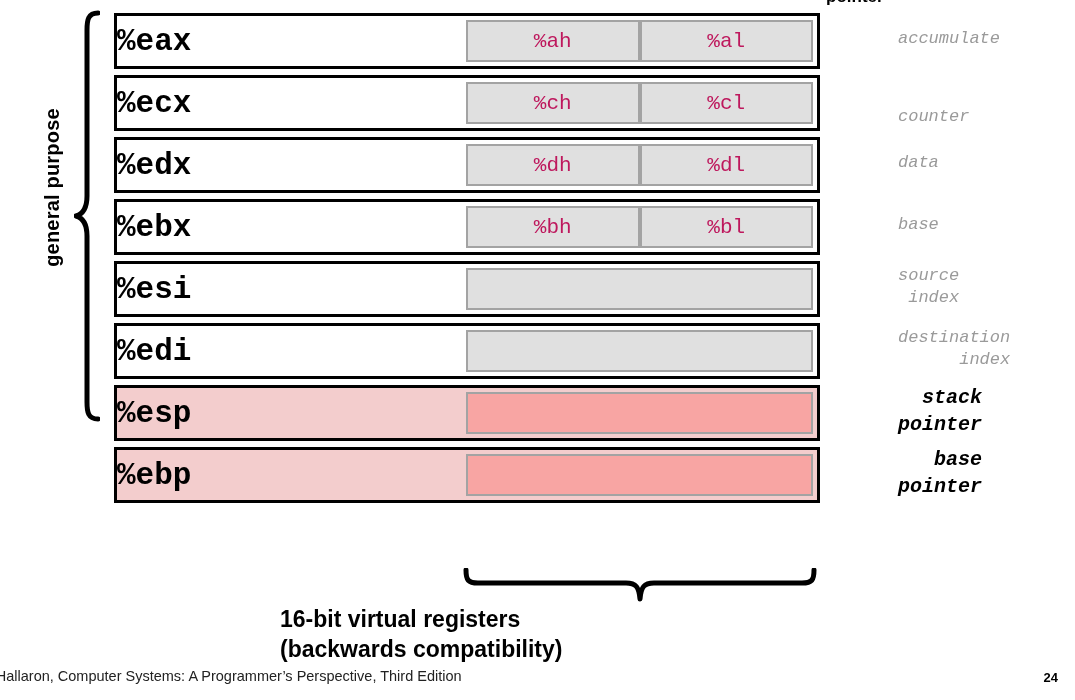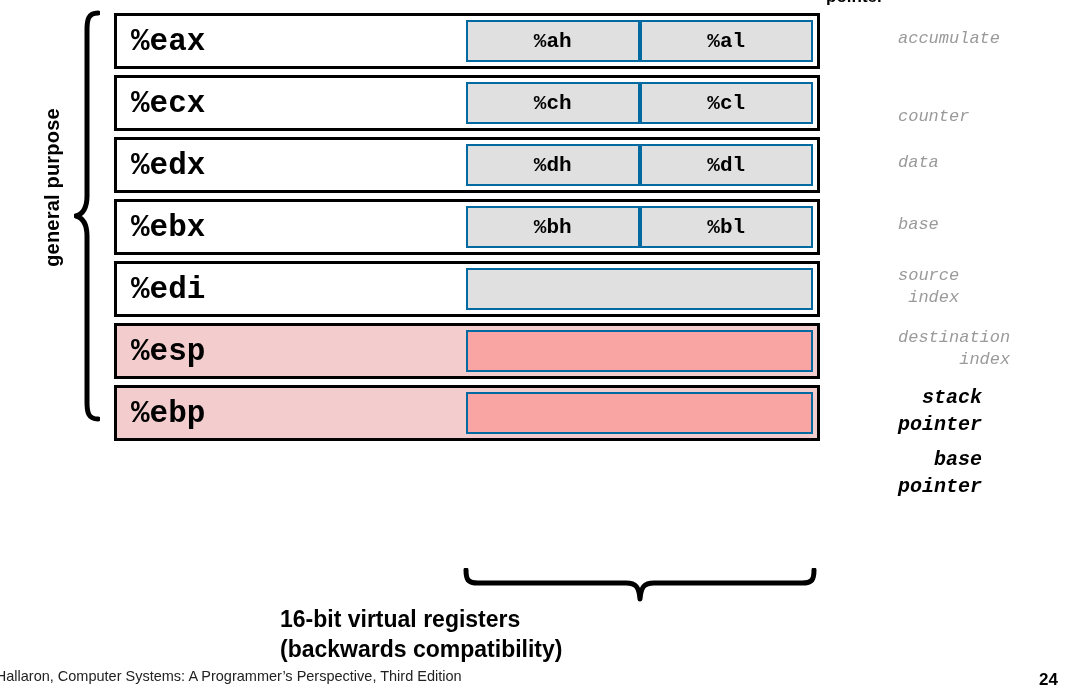--- a/index.html
+++ b/index.html
@@ -60,21 +60,20 @@
     align-items:center;
   }
   .reg-row.accent{
     background:#f3cdcd;
   }
   .reg-name{
     font-family:"Liberation Mono","DejaVu Sans Mono",monospace;
     font-weight:bold;
     font-size:31px;
     color:#000;
-    padding-left:14px;
     line-height:1;
     white-space:nowrap;
   }
   .reg-16{
     font-family:"Liberation Mono","DejaVu Sans Mono",monospace;
     font-weight:bold;
     font-size:21px;
     color:#000;
     position:absolute;
     left:352px;
@@ -86,30 +85,30 @@
   .sub-wrap{
     position:absolute;
     left:349px;
     top:4px;
     bottom:4px;
     right:4px;
     display:flex;
   }
   .sub-box{
     box-sizing:border-box;
-    border:2px solid #0369a1;
+    border:2px solid #a3a3a3;
     background:#e0e0e0;
     flex:1 1 50%;
     display:flex;
     align-items:center;
     justify-content:center;
     font-family:"Liberation Mono","DejaVu Sans Mono",monospace;
-    font-weight:bold;
+    font-weight:normal;
     font-size:21px;
-    color:#000000;
+    color:#be185d;
     line-height:1;
   }
   .sub-box + .sub-box{ border-left-width:2px; }
   .sub-box.wide{ flex:1 1 100%; }
   .reg-row.accent .sub-box{ background:#f8a5a3; }
 
   
   .desc{
     position:absolute;
     left:898px;
@@ -153,21 +152,21 @@
     font-family:"Liberation Sans", sans-serif;
     font-size:14.5px;
     color:#222;
     white-space:nowrap;
   }
   #footer-page{
     position:absolute;
     right:17px; top:670px;
     font-family:"Liberation Sans", sans-serif;
     font-weight:bold;
-    font-size:17px;
+    font-size:13px;
     color:#000;
   }
 </style>
 </head>
 <body>
 
 <div id="clipped-header">pointer</div>
 
 <div id="gp-label">general purpose</div>
 
@@ -201,20 +200,27 @@
         <div class="sub-box">%dh</div>
         <div class="sub-box">%dl</div>
       </div>
     </div>
     <div class="reg-row">
       <div class="reg-name">%ebx</div>
       <div class="reg-16">%bx</div>
       <div class="sub-wrap">
         <div class="sub-box">%bh</div>
         <div class="sub-box">%bl</div>
+      </div>
+    </div>
+    <div class="reg-row">
+      <div class="reg-name">%esi</div>
+      <div class="reg-16">%si</div>
+      <div class="sub-wrap">
+        <div class="sub-box wide"></div>
       </div>
     </div>
     <div class="reg-row">
       <div class="reg-name">%edi</div>
       <div class="reg-16">%di</div>
       <div class="sub-wrap">
         <div class="sub-box wide"></div>
       </div>
     </div>
     <div class="reg-row accent">

